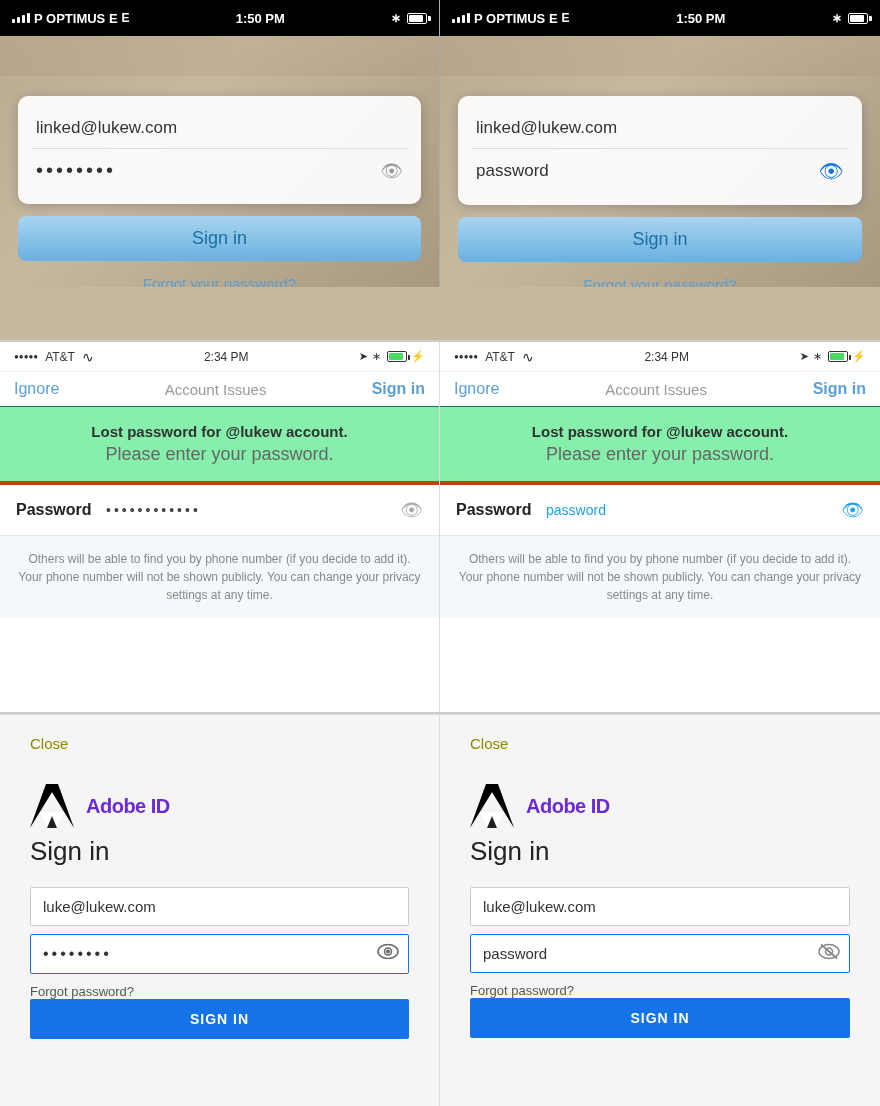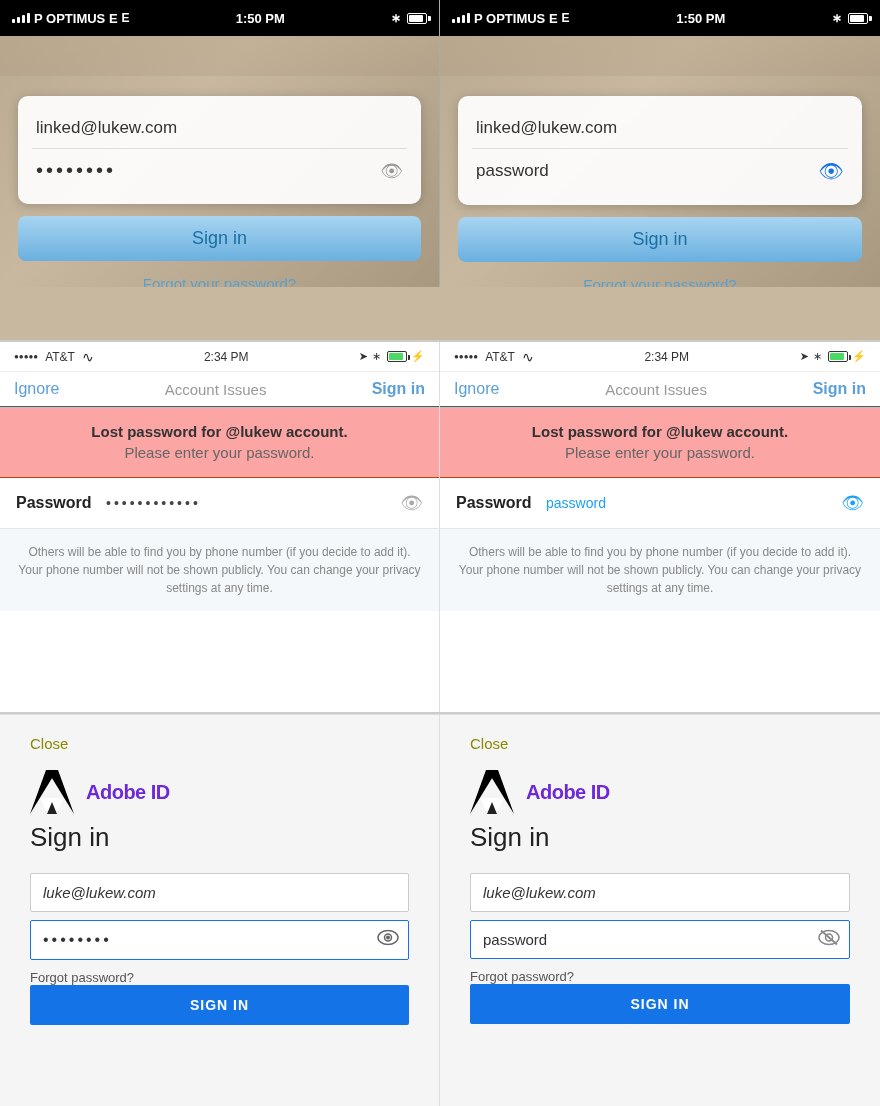--- a/index.html
+++ b/index.html
@@ -113,28 +113,28 @@
       display: flex;
       align-items: center;
       justify-content: space-between;
       padding: 8px 14px;
       border-bottom: 1px solid #0f766e;
     }
     .tw-ignore { color: #5b9fd6; font-size: 16px; }
     .tw-title { color: #999; font-size: 15px; font-weight: 500; }
     .tw-signin { color: #5b9fd6; font-size: 16px; font-weight: 600; }
     .tw-notice {
-      background: #fca5a5;
+      background: #86efac;
       padding: 16px 20px;
       text-align: center;
-      border-bottom: 1px solid #c2410c;
+      border-bottom: 4px solid #c2410c;
       margin-bottom: 0;
     }
     .tw-notice-title { font-size: 15px; font-weight: 700; color: #333; margin-bottom: 4px; }
-    .tw-notice-sub { font-size: 15px; color: #666; }
+    .tw-notice-sub { font-size: 18px; color: #666; }
     .tw-password-row {
       display: flex;
       align-items: center;
       padding: 14px 16px;
       border-bottom: 1px solid #e5e5e5;
       gap: 10px;
     }
     .tw-pw-label { font-size: 16px; font-weight: 700; color: #222; min-width: 80px; }
     .tw-pw-dots { color: #444; font-size: 14px; flex: 1; letter-spacing: 2px; }
     .tw-pw-text { color: #1da1f2; font-size: 14px; flex: 1; }
@@ -161,21 +161,21 @@
     .adobe-screen {
       width: 440px;
       min-height: 396px;
       background: #f5f5f5;
       padding: 20px 30px 24px;
     }
     .adobe-screen:first-child { border-right: 1px solid #ddd; }
     .adobe-close {
       color: #8a8a1a;
       font-size: 15px;
-      margin-bottom: 18px;
+      margin-bottom: 32px;
       display: block;
     }
     .adobe-logo-row {
       display: flex;
       align-items: center;
       gap: 12px;
       margin-bottom: 8px;
     }
     .adobe-logo-icon {
       width: 44px;
@@ -197,21 +197,20 @@
     .adobe-input {
       width: 100%;
       border: 1px solid #ccc;
       background: #fff;
       padding: 10px 12px;
       font-size: 15px;
       color: #333;
       margin-bottom: 8px;
       outline: none;
       border-radius: 2px;
-      font-style: italic;
     }
     .adobe-pw-wrap {
       position: relative;
       margin-bottom: 10px;
     }
     .adobe-pw-input {
       width: 100%;
       border: 1px solid #1473e6;
       background: #fff;
       padding: 10px 40px 10px 12px;

